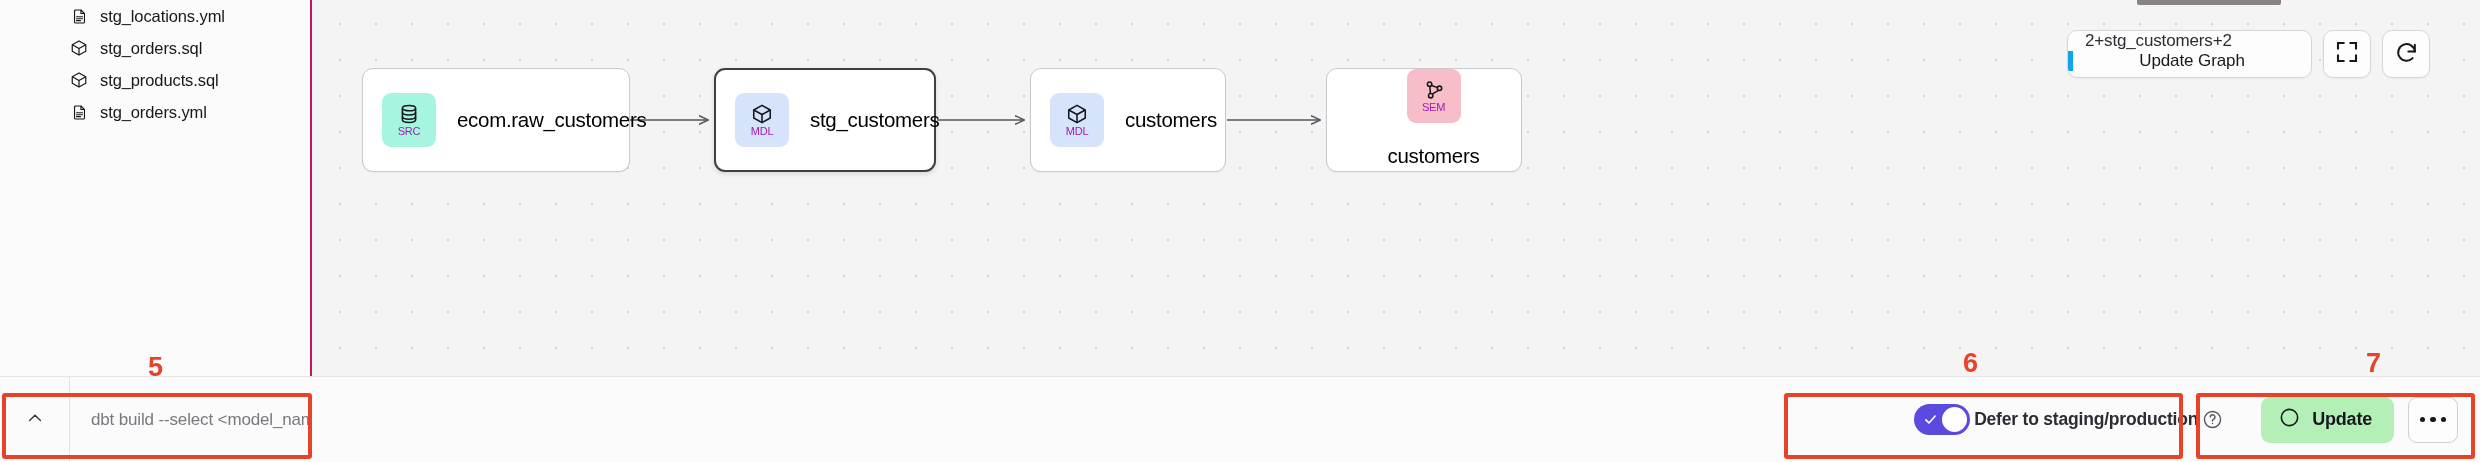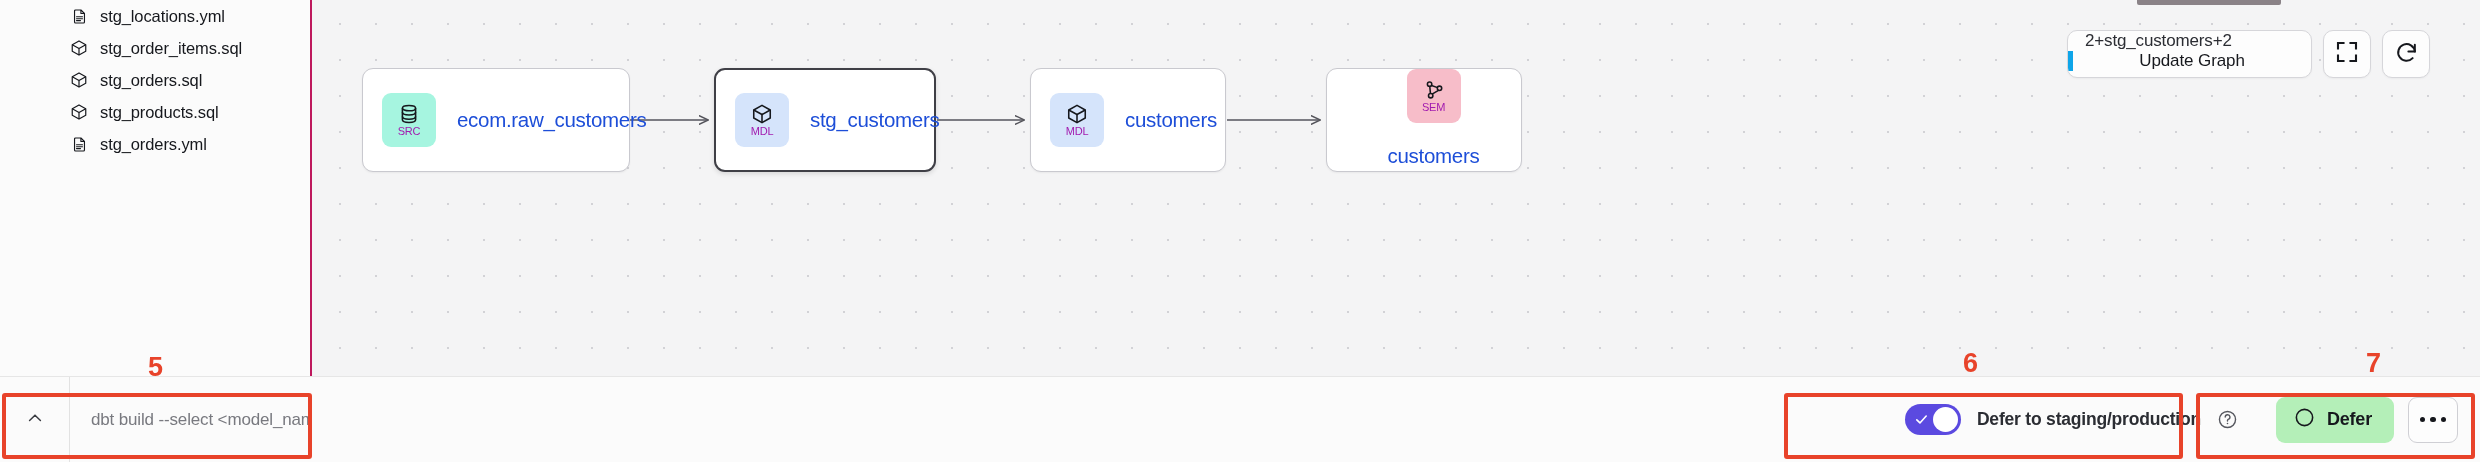--- a/index.html
+++ b/index.html
@@ -148,21 +148,21 @@
   }
   .badge svg { display: block; }
   .badge-text {
     font-size: 11px;
     color: #a21caf;
     line-height: 1;
     letter-spacing: -0.2px;
   }
   .node-label {
     font-size: 20.5px;
-    color: #1d4ed8;
+    color: #000000;
     letter-spacing: -0.3px;
     white-space: nowrap;
   }
   .edge { position: absolute; z-index: 1; }
 
   
   #bottom-bar {
     position: absolute;
     left: 0; bottom: 0;
     width: 2480px; height: 86px;
@@ -202,21 +202,21 @@
     margin-left: auto;
     display: flex;
     align-items: center;
     height: 100%;
     padding-right: 22px;
     gap: 0;
   }
   #defer-group {
     display: flex;
     align-items: center;
-    gap: 16px;
+    gap: 4px;
     padding: 0 18px 0 16px;
     height: 100%;
   }
   #defer-toggle {
     width: 56px; height: 31px;
     border-radius: 16px;
     background: #5b4ae0;
     position: relative;
     cursor: pointer;
     display: flex;
@@ -308,30 +308,20 @@
     <div id="file-list">
         <div class="file-row">
           <span class="file-icon">
             <svg width="17" height="17" viewBox="0 0 24 24" fill="none" stroke="#16181d" stroke-width="1.6" stroke-linejoin="round">
               <path d="M14 2.8H6.4A1.4 1.4 0 0 0 5 4.2v15.6a1.4 1.4 0 0 0 1.4 1.4h11.2a1.4 1.4 0 0 0 1.4-1.4V7.8z"></path>
               <path d="M14 2.8V7.8h5"></path>
               <path d="M7.8 12.4h8.4M7.8 15.1h8.4M7.8 17.8h5.6" stroke-linecap="round"></path>
             </svg>
           </span>
           <span class="file-label">stg_locations.yml</span>
-        </div>
-        <div class="file-row">
-          <span class="file-icon">
-            <svg width="18" height="18" viewBox="0 0 24 24" fill="none" stroke="#16181d" stroke-width="1.6" stroke-linejoin="round">
-              <path d="M12 2.6 21 7.6v8.8L12 21.4 3 16.4V7.6z"></path>
-              <path d="M3 7.6 12 12.6l9-5"></path>
-              <path d="M12 12.6v8.8"></path>
-            </svg>
-          </span>
-          <span class="file-label">stg_order_items.sql</span>
         </div>
         <div class="file-row">
           <span class="file-icon">
             <svg width="18" height="18" viewBox="0 0 24 24" fill="none" stroke="#16181d" stroke-width="1.6" stroke-linejoin="round">
               <path d="M12 2.6 21 7.6v8.8L12 21.4 3 16.4V7.6z"></path>
               <path d="M3 7.6 12 12.6l9-5"></path>
               <path d="M12 12.6v8.8"></path>
             </svg>
           </span>
           <span class="file-label">stg_orders.sql</span>
@@ -493,21 +483,21 @@
         </span>
       </div>
 
       <div id="status-group">
         <div id="status-badge">
           <span>
             <svg width="21" height="21" viewBox="0 0 24 24" fill="none" stroke="#16181d" stroke-width="1.8">
               <circle cx="12" cy="12" r="9.3"></circle>
             </svg>
           </span>
-          <span id="status-text">Defer</span>
+          <span id="status-text">Update</span>
         </div>
         <div id="more-btn">
           <span style="display:flex;gap:5px;">
             <span class="dot"></span>
               <span class="dot"></span>
               <span class="dot"></span>
           </span>
         </div>
       </div>
     </div>

